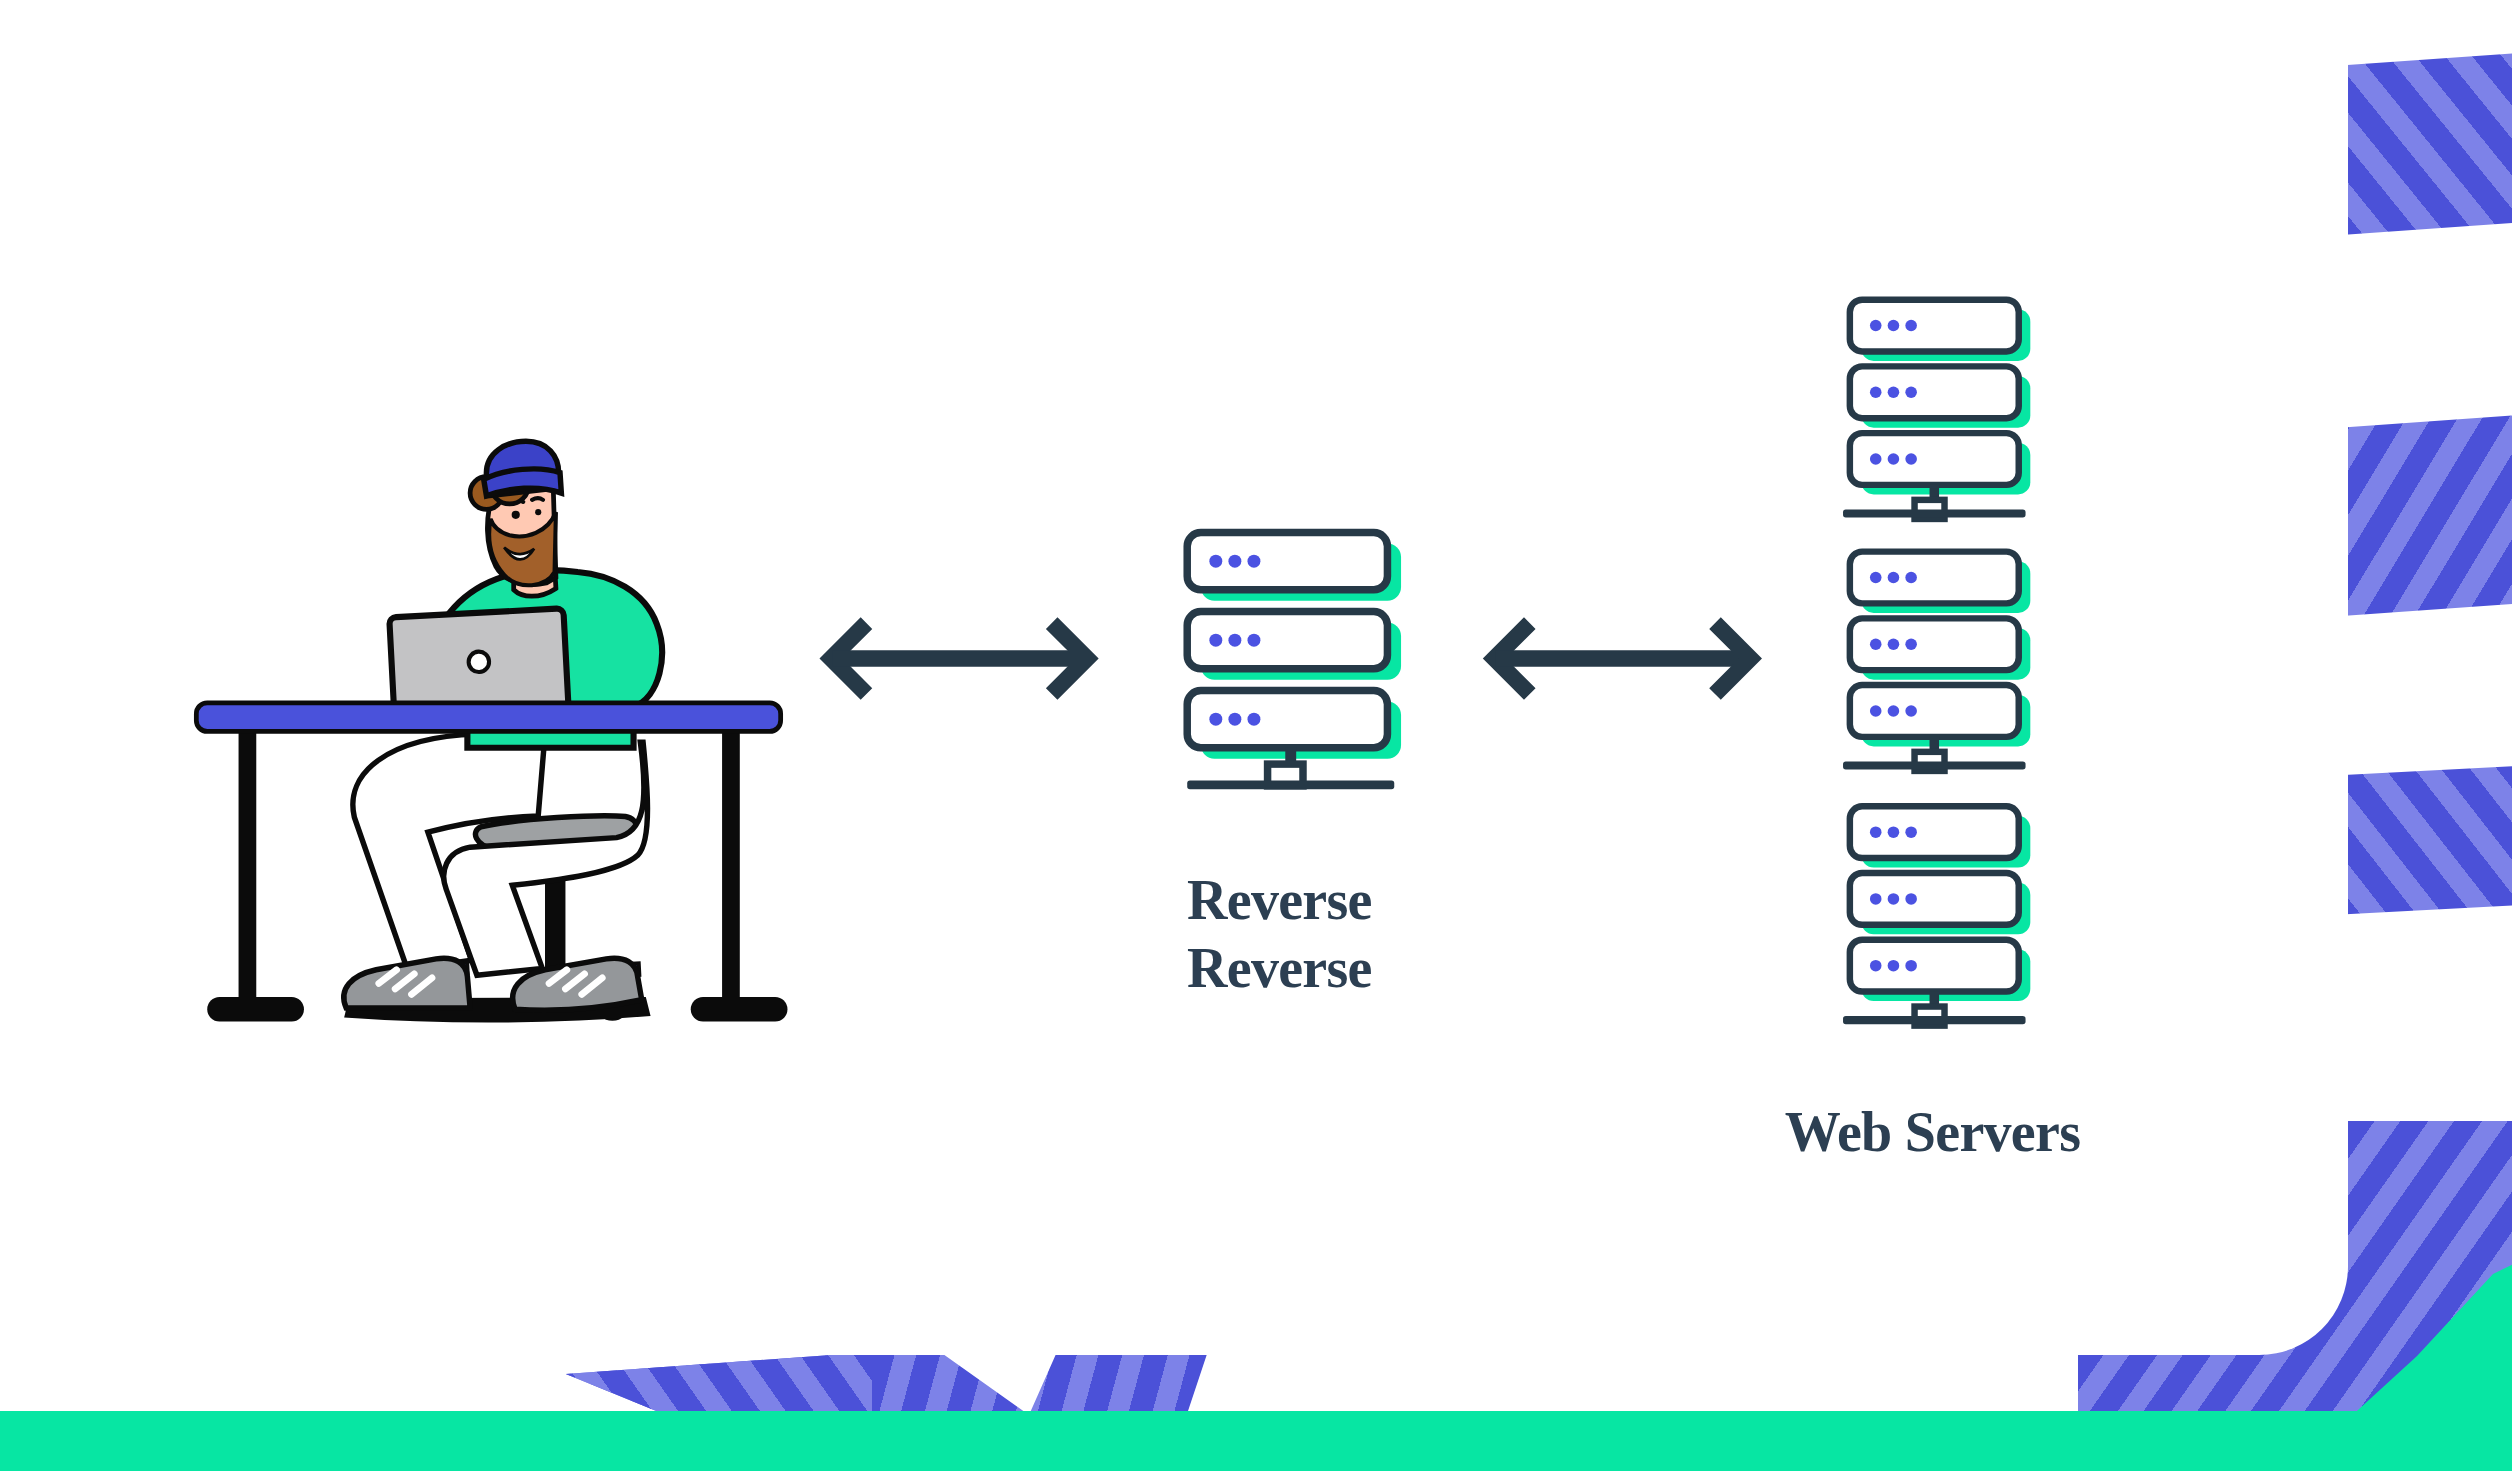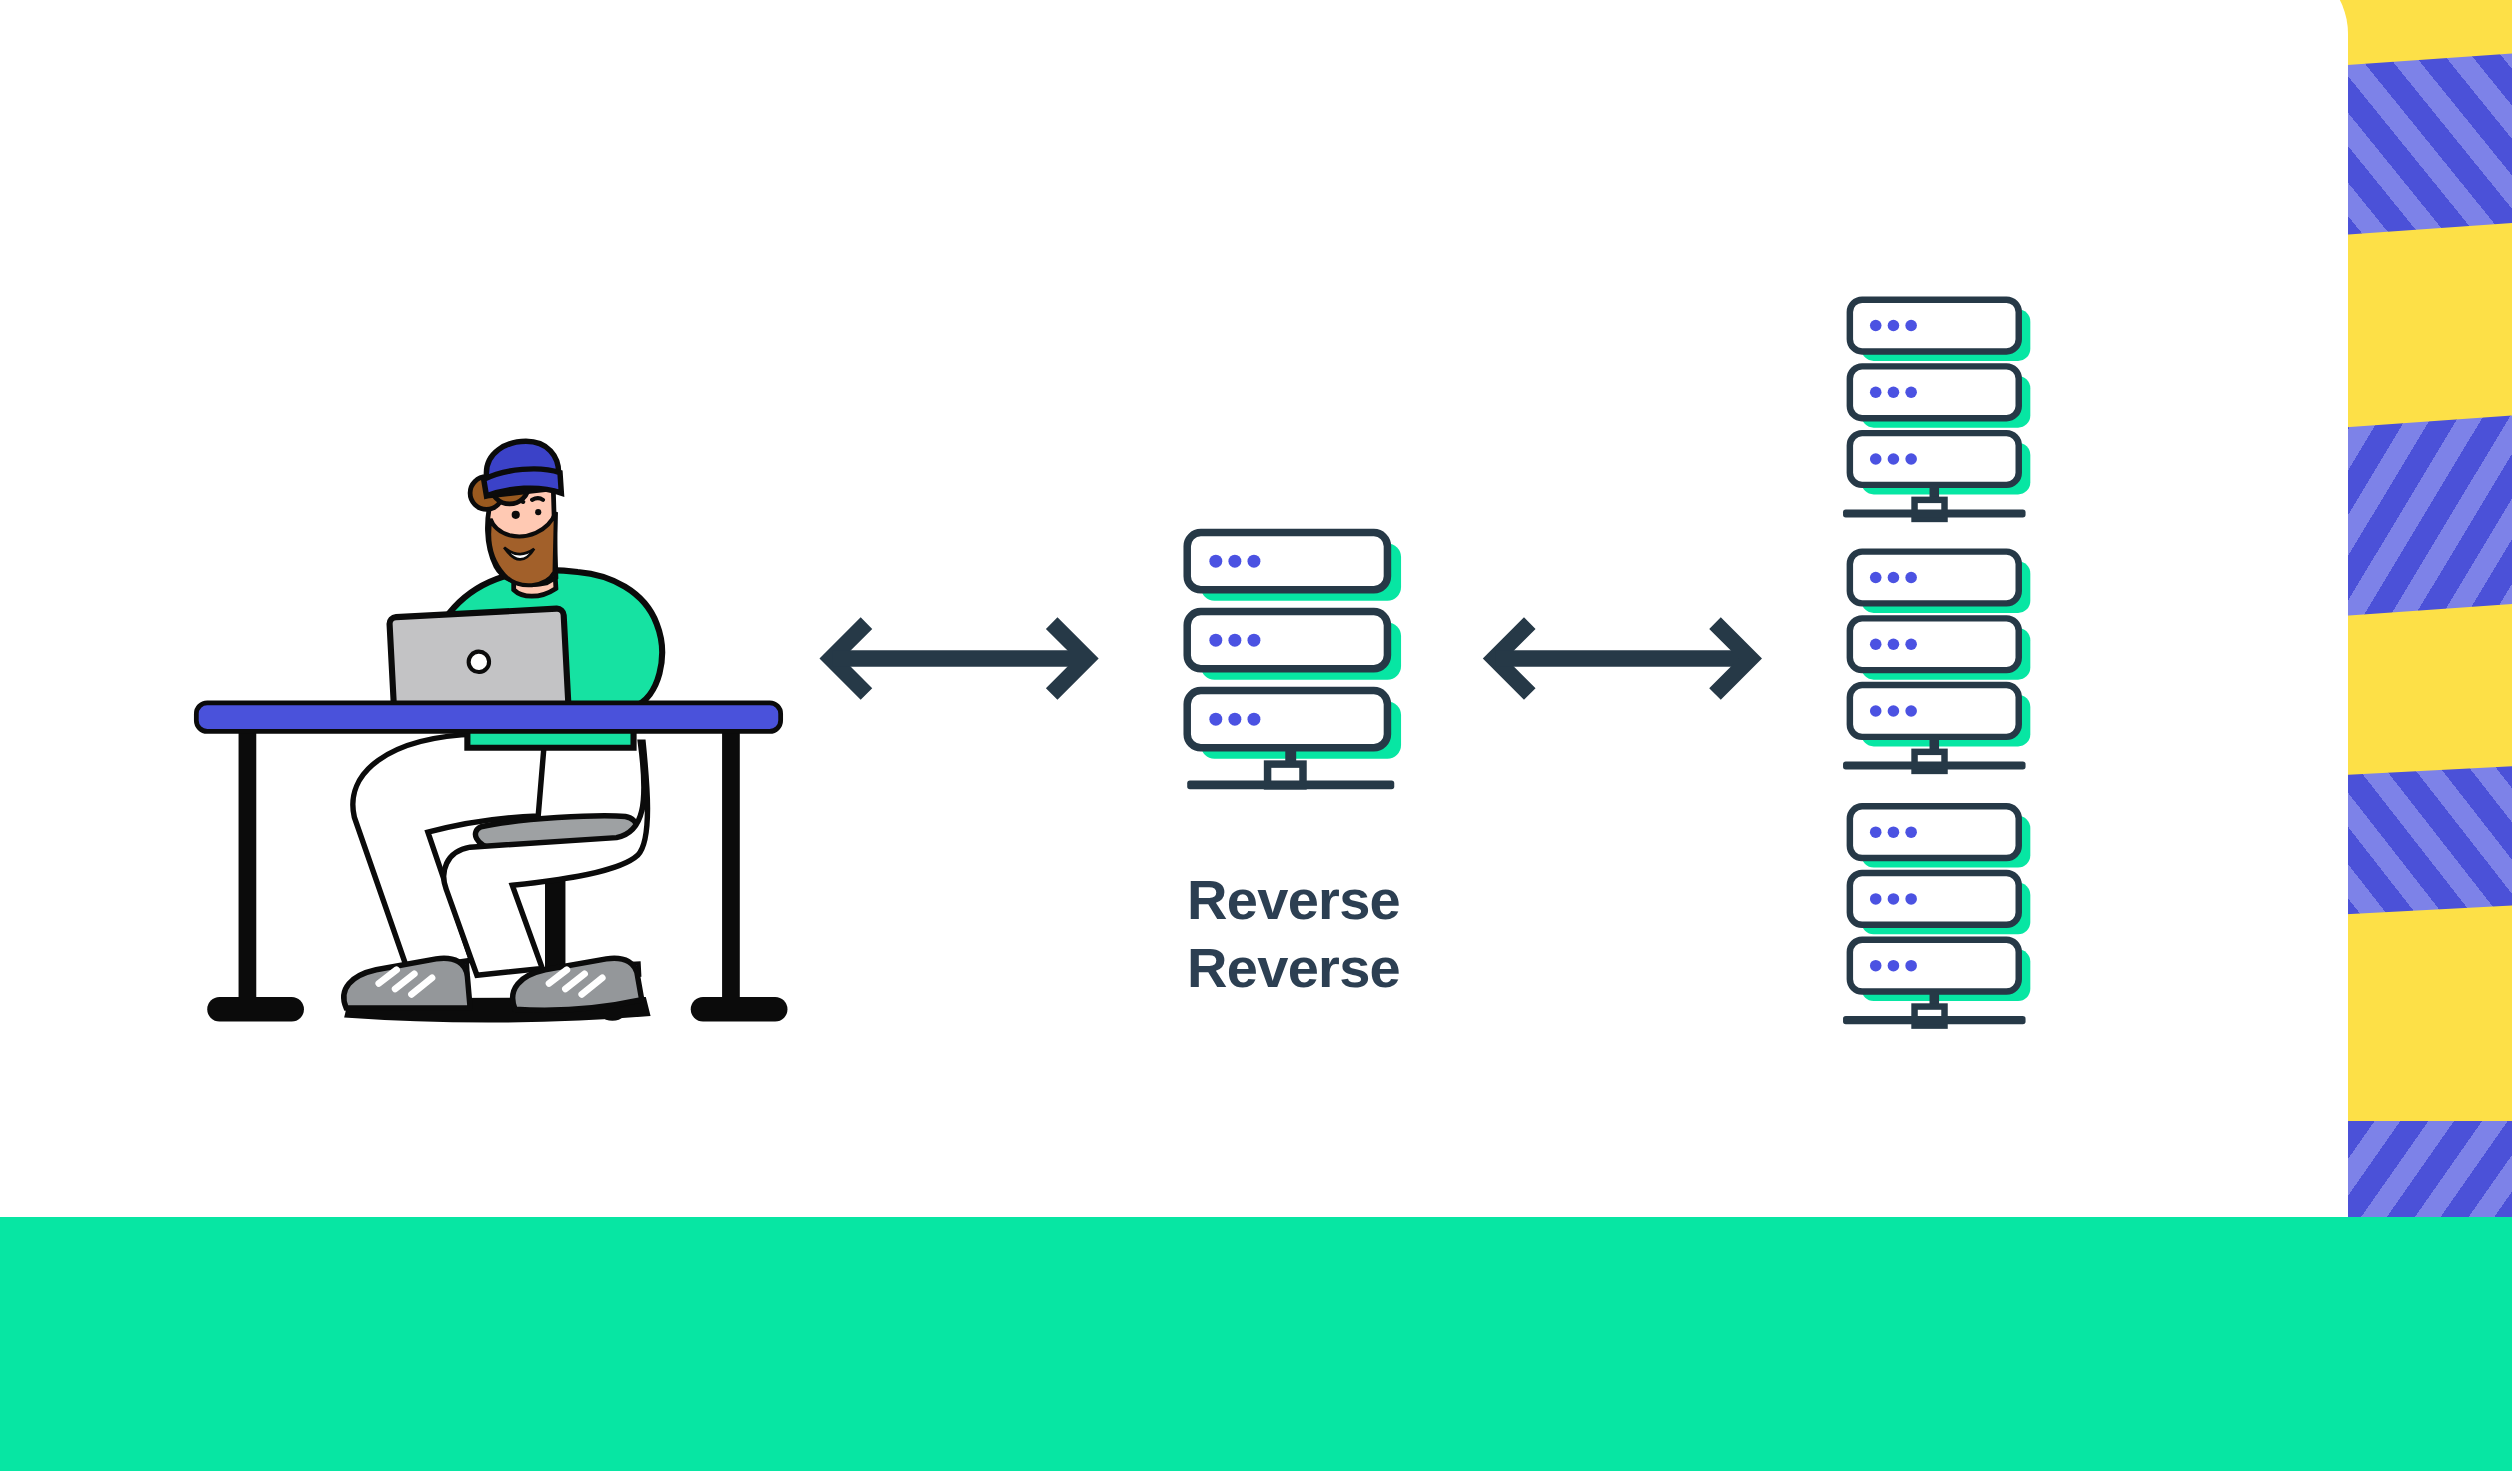--- a/index.html
+++ b/index.html
@@ -1,17 +1,17 @@
 <!DOCTYPE html>
 <html style="font-size:11px"><head>
 <meta charset="utf-8">
 <style>
   html,body{margin:0;padding:0;background:#07E6A3;}
-  .stage{position:relative;width:2512px;height:1217px;background:#fde047;overflow:hidden;
-         font-family:Liberation Sans, sans-serif;}
+  .stage{position:relative;width:2512px;height:1411px;background:#ffffff;overflow:hidden;
+         font-family:Liberation Serif, serif;}
   
   .band{position:absolute;}
   .b1{left:2328px;top:60px;width:191px;height:169px;
       background:repeating-linear-gradient(55deg,#4B51D8 0 23px,#7D82E8 23px 44px);transform:rotate(-4deg);}
   .b2{left:2328px;top:422px;width:191px;height:188px;
       background:repeating-linear-gradient(125deg,#4B51D8 0 23px,#7D82E8 23px 44px);transform:rotate(-4deg);}
   .b3{left:2328px;top:771px;width:191px;height:139px;
       background:repeating-linear-gradient(55deg,#4B51D8 0 23px,#7D82E8 23px 44px);transform:rotate(-3deg);}
   .b4{left:2078px;top:1121px;width:435px;height:351px;
       background:repeating-linear-gradient(125deg,#4B51D8 0 23px,#7D82E8 23px 44px);}
@@ -175,15 +175,16 @@
         <rect x="2811" y="1478" width="44" height="28" fill="#FFFFFF" stroke="#263947" stroke-width="9.5"></rect>
         <rect x="2706" y="1492" width="268" height="12" rx="4" fill="#263947"></rect>
       </g>
     </g>
   </svg>
 
   <div class="lbl lbl-reverse">
     <div>Reverse</div>
     <div>Reverse</div>
   </div>
+  <div class="lbl lbl-web">Web Servers</div>
 
 </div>
 
 
 </body></html>

